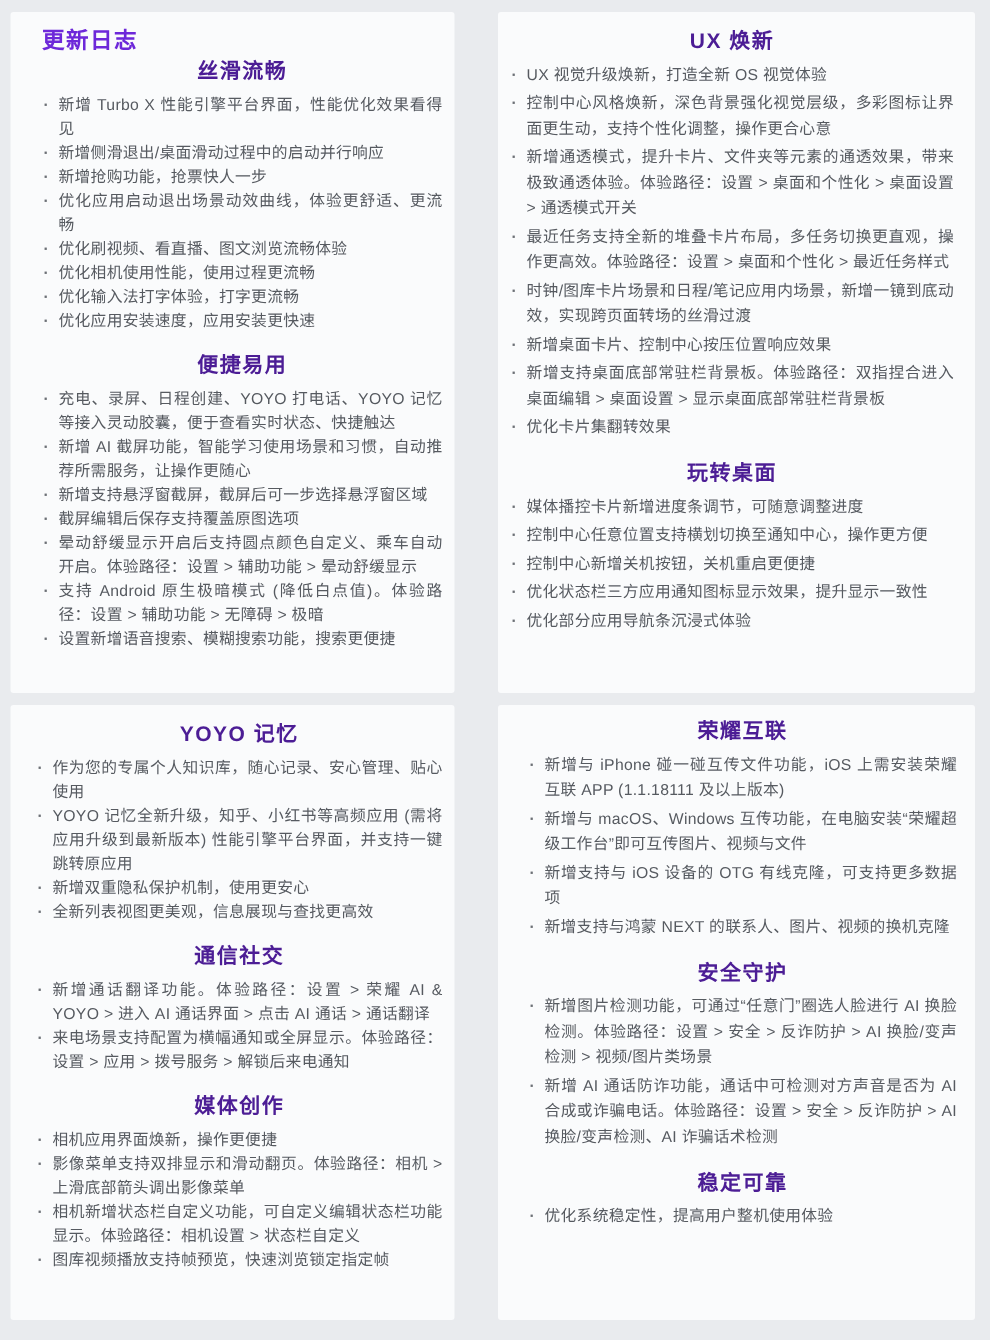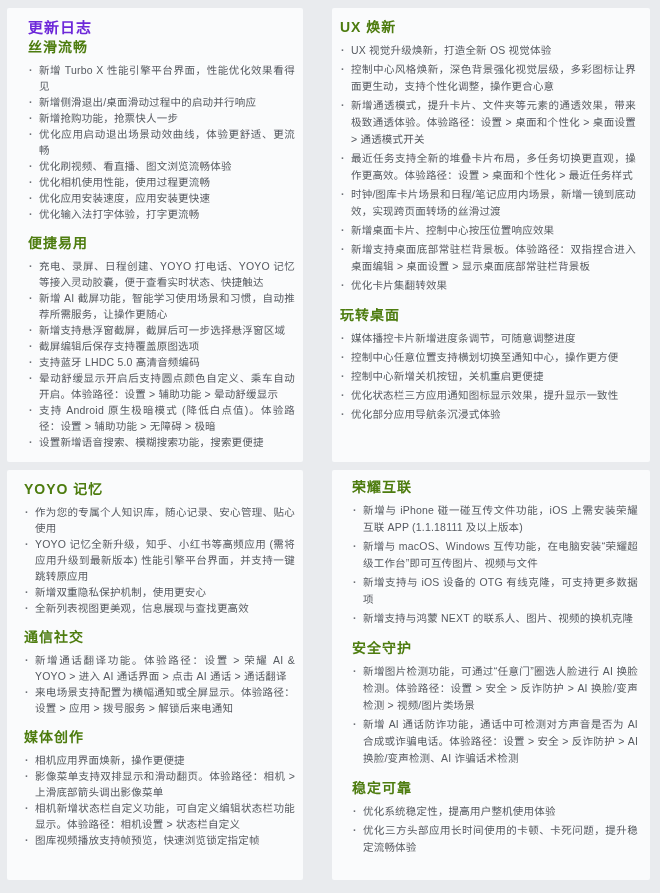--- a/index.html
+++ b/index.html
@@ -39,22 +39,23 @@
     line-height: 20px;
     font-weight: 700;
     color: #6d28d9;
     letter-spacing: 1px;
   }
   .section-heading {
     margin: 12px 0 6px 0;
     font-size: 14px;
     line-height: 18px;
     font-weight: 700;
-    color: #4d7c0f;
+    color: #4c1d95;
     letter-spacing: 1px;
+    text-align: center;
   }
   .sections > .section-heading:first-child { margin-top: 0; }
   .pos-tl .sections > .section-heading:first-child { }
 
   ul.items {
     list-style: none;
     margin: 0;
     padding: 0;
   }
   li.item {
@@ -86,30 +87,29 @@
     <h1 class="main-title">更新日志</h1>
     <div class="sections">
         <h2 class="section-heading">丝滑流畅</h2>
         <ul class="items">
           <li class="item">新增 Turbo X 性能引擎平台界面，性能优化效果看得见</li>
           <li class="item">新增侧滑退出/桌面滑动过程中的启动并行响应</li>
           <li class="item">新增抢购功能，抢票快人一步</li>
           <li class="item">优化应用启动退出场景动效曲线，体验更舒适、更流畅</li>
           <li class="item">优化刷视频、看直播、图文浏览流畅体验</li>
           <li class="item">优化相机使用性能，使用过程更流畅</li>
+          <li class="item">优化输入法打字体验，打字更流畅</li>
           <li class="item">优化应用安装速度，应用安装更快速</li>
-          <li class="item">优化输入法打字体验，打字更流畅</li>
         </ul>
         <h2 class="section-heading">便捷易用</h2>
         <ul class="items">
           <li class="item">充电、录屏、日程创建、YOYO 打电话、YOYO 记忆等接入灵动胶囊，便于查看实时状态、快捷触达</li>
           <li class="item">新增 AI 截屏功能，智能学习使用场景和习惯，自动推荐所需服务，让操作更随心</li>
           <li class="item">新增支持悬浮窗截屏，截屏后可一步选择悬浮窗区域</li>
           <li class="item">截屏编辑后保存支持覆盖原图选项</li>
-          <li class="item">支持蓝牙 LHDC 5.0 高清音频编码</li>
           <li class="item">晕动舒缓显示开启后支持圆点颜色自定义、乘车自动开启。体验路径：设置 &gt; 辅助功能 &gt; 晕动舒缓显示</li>
           <li class="item">支持 Android 原生极暗模式 (降低白点值)。体验路径：设置 &gt; 辅助功能 &gt; 无障碍 &gt; 极暗</li>
           <li class="item">设置新增语音搜索、模糊搜索功能，搜索更便捷</li>
         </ul>
       </div>
   </section>
 
   <section class="card pos-tr loose">
     <div class="sections">
         <h2 class="section-heading">UX 焕新</h2>
@@ -168,18 +168,17 @@
           <li class="item">新增支持与鸿蒙 NEXT 的联系人、图片、视频的换机克隆</li>
         </ul>
         <h2 class="section-heading">安全守护</h2>
         <ul class="items">
           <li class="item">新增图片检测功能，可通过“任意门”圈选人脸进行 AI 换脸检测。体验路径：设置 &gt; 安全 &gt; 反诈防护 &gt; AI 换脸/变声检测 &gt; 视频/图片类场景</li>
           <li class="item">新增 AI 通话防诈功能，通话中可检测对方声音是否为 AI 合成或诈骗电话。体验路径：设置 &gt; 安全 &gt; 反诈防护 &gt; AI 换脸/变声检测、AI 诈骗话术检测</li>
         </ul>
         <h2 class="section-heading">稳定可靠</h2>
         <ul class="items">
           <li class="item">优化系统稳定性，提高用户整机使用体验</li>
-          <li class="item">优化三方头部应用长时间使用的卡顿、卡死问题，提升稳定流畅体验</li>
         </ul>
       </div>
   </section>
 
 </div>
 
 </body></html>

